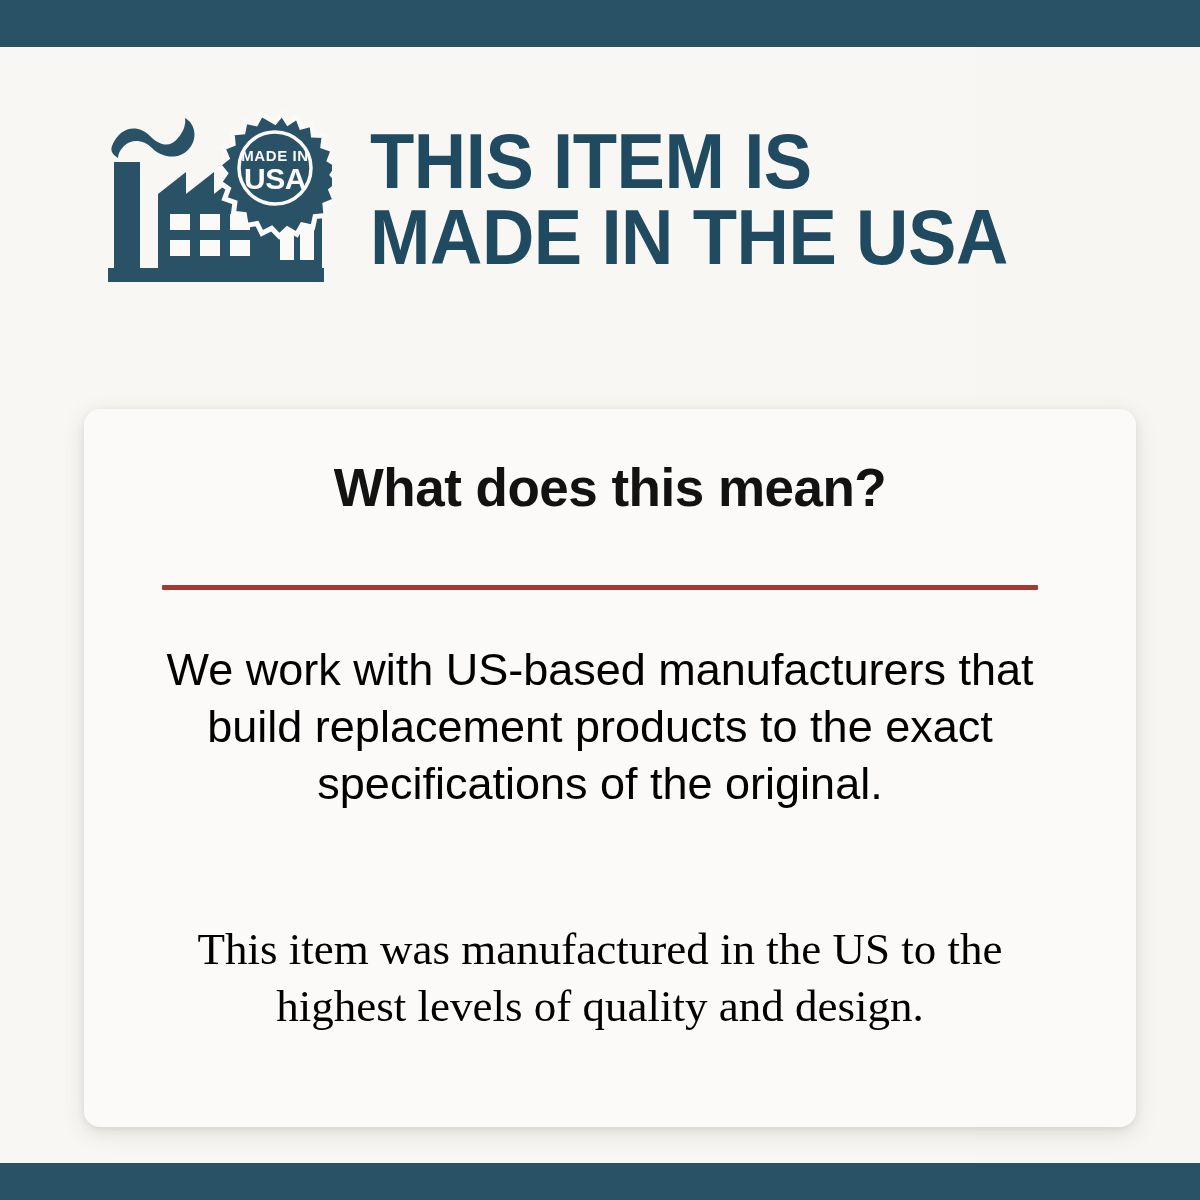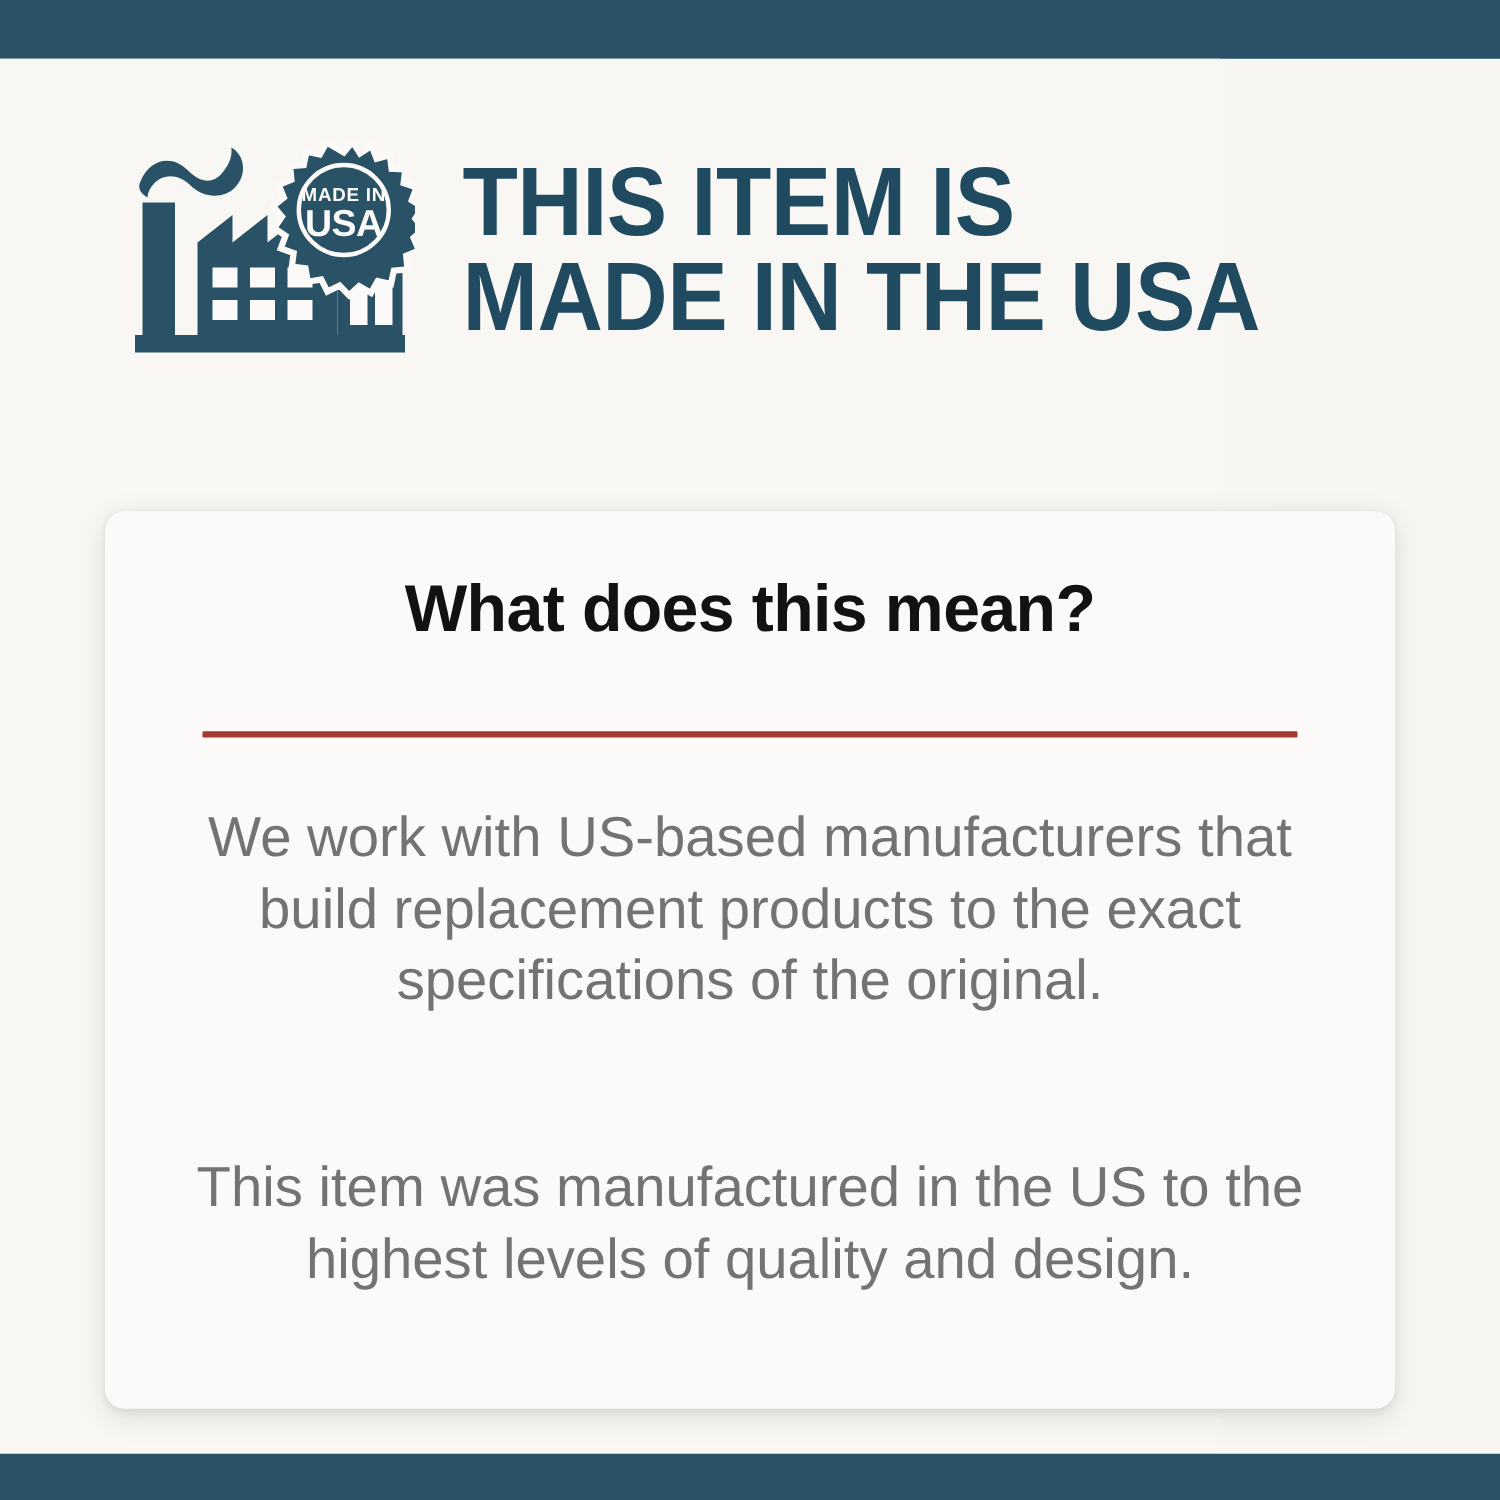--- a/index.html
+++ b/index.html
@@ -69,20 +69,21 @@
   .card {
     position: absolute;
     top: 362px;
     left: 84px;
     width: 1032px;
     height: 718px;
     background: #fbfaf8;
     border-radius: 16px;
     box-shadow: 0 6px 22px rgba(90, 90, 90, 0.16),
                 0 2px 6px rgba(90, 90, 90, 0.10);
+    padding-left: 20px;
   }
 
   .card-title {
     position: absolute;
     top: 52px;
     left: 0;
     width: 100%;
     text-align: center;
     color: #121212;
     font-weight: bold;
@@ -100,27 +101,27 @@
     height: 5px;
     background: #a33a32;
     border-radius: 1px;
   }
 
   .body-text {
     position: absolute;
     left: 60px;
     width: 912px;
     text-align: center;
-    color: #737373;
+    color: #000000;
     font-size: 45px;
     line-height: 1.27;
     font-family: "Liberation Sans Narrow", "Liberation Sans", sans-serif;
   }
   .para-1 { top: 232px; }
-  .para-2 { top: 512px; }
+  .para-2 { top: 512px; font-family: Liberation Serif, serif; }
 </style>
 </head>
 <body>
 
 <div class="band band-top"></div>
 
 <div class="canvas">
 
   <div class="header">
 

